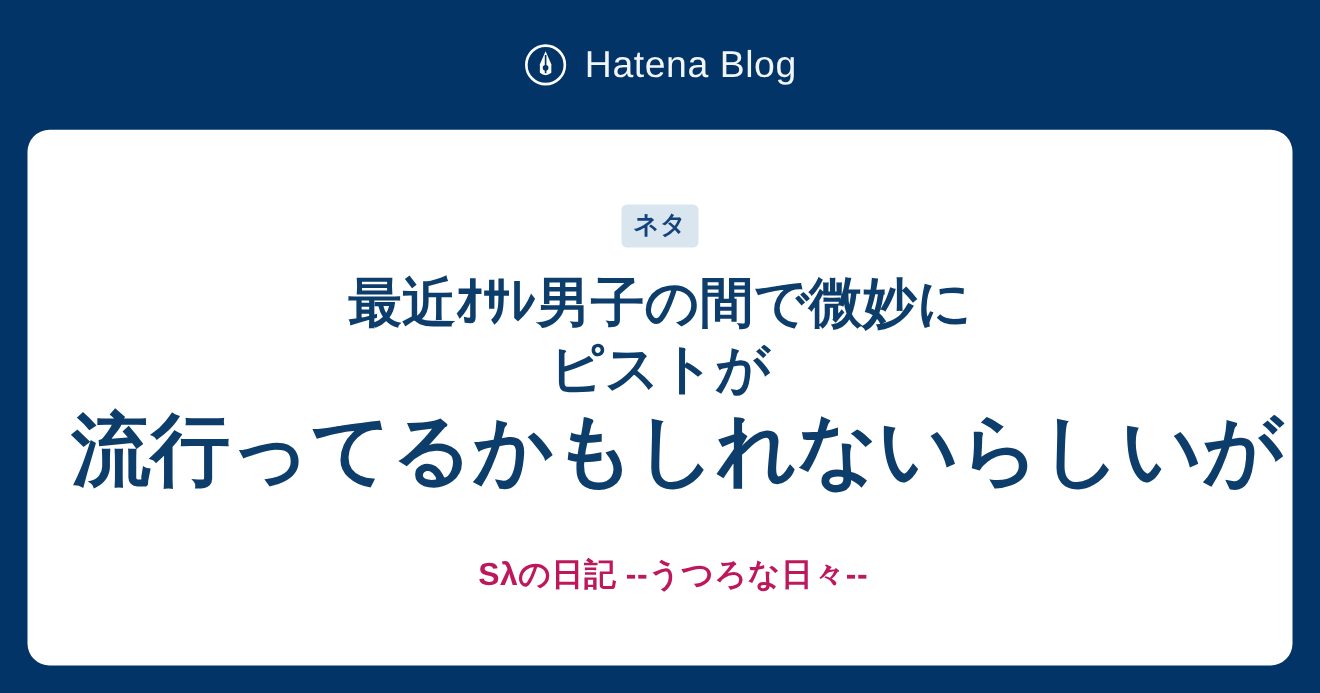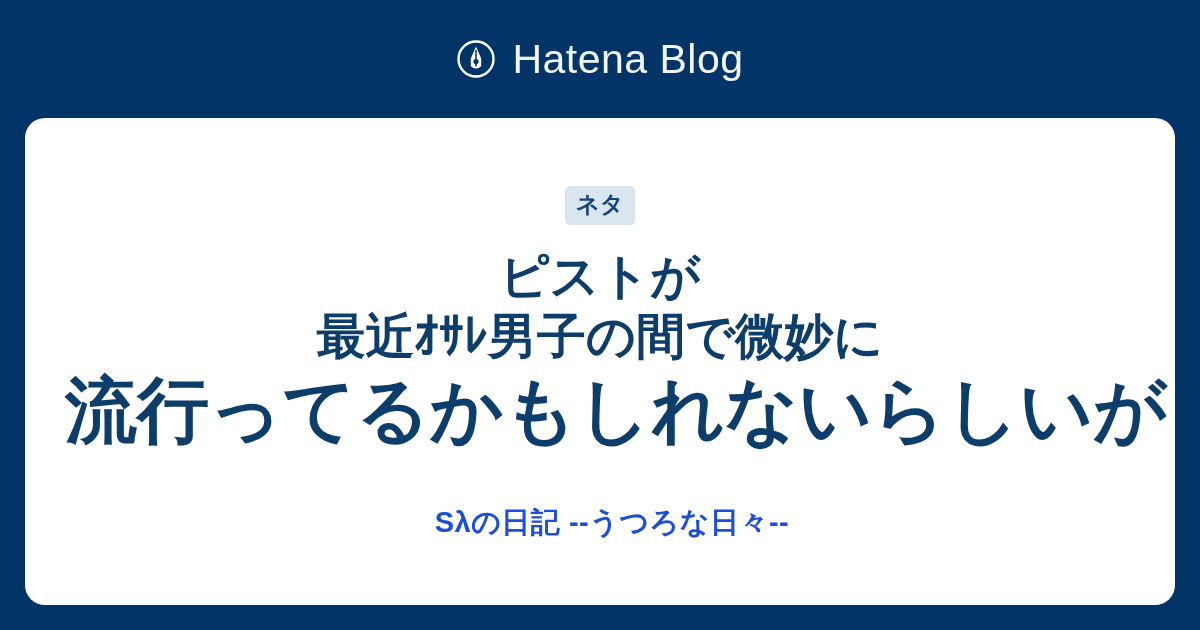--- a/index.html
+++ b/index.html
@@ -36,21 +36,21 @@
     gap: 16px;
   }
   .brand-logo {
     width: 40px;
     height: 40px;
     flex: 0 0 40px;
     display: block;
   }
   .brand-name {
     color: #f2f5f8;
-    font-size: 41px;
+    font-size: 34px;
     line-height: 1;
     font-weight: 400;
     letter-spacing: 0.5px;
     white-space: nowrap;
   }
 
   
   .card {
     position: absolute;
     left: 25px;
@@ -108,21 +108,21 @@
   .entry-title .tline-2 { font-size: 49px; line-height: 1.22; }
   .entry-title .tline-3 { font-size: 72px; line-height: 1.22; }
 
   
   .blog-name {
     position: absolute;
     left: 0;
     right: 0;
     bottom: 62px;
     text-align: center;
-    color: #1d4ed8;
+    color: #be185d;
     font-size: 29px;
     font-weight: 700;
     letter-spacing: 0.5px;
     white-space: nowrap;
     margin-left: 24px;
   }
 </style>
 </head>
 <body>
 
@@ -140,22 +140,22 @@
     <span class="brand-name">Hatena Blog</span>
   </div>
 
   <div class="card">
 
     <div class="tag-row">
       <span class="tag">ネタ</span>
     </div>
 
     <h1 class="entry-title">
+      <span class="tline tline-1">最近ｵｻﾚ男子の間で微妙に</span>
       <span class="tline tline-2">ピストが</span>
-      <span class="tline tline-1">最近ｵｻﾚ男子の間で微妙に</span>
       <span class="tline tline-3">流行ってるかもしれないらしいが</span>
     </h1>
 
     <div class="blog-name">Sλの日記 --うつろな日々--</div>
 
   </div>
 
 </div>
 
 </body></html>

